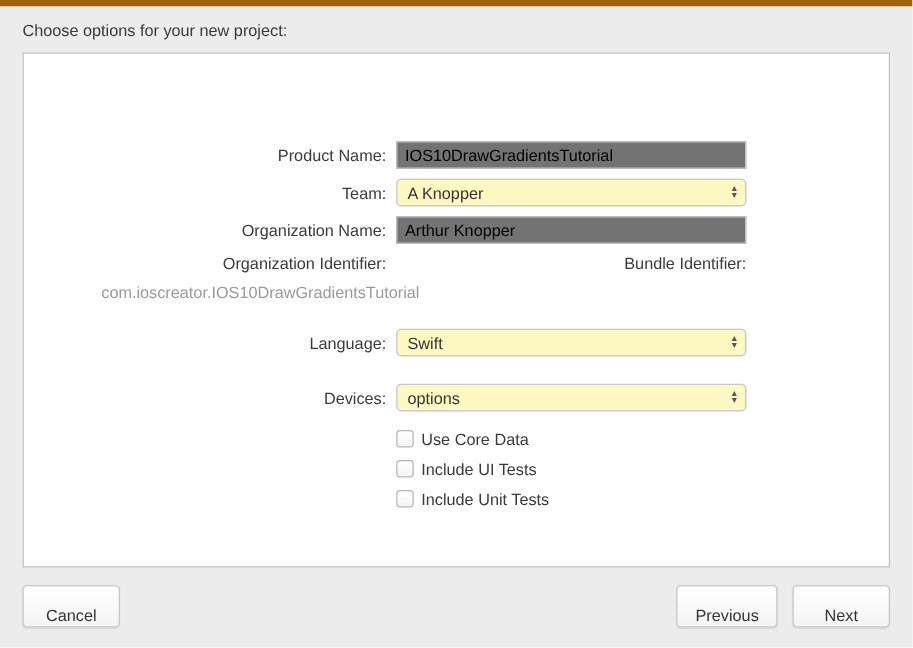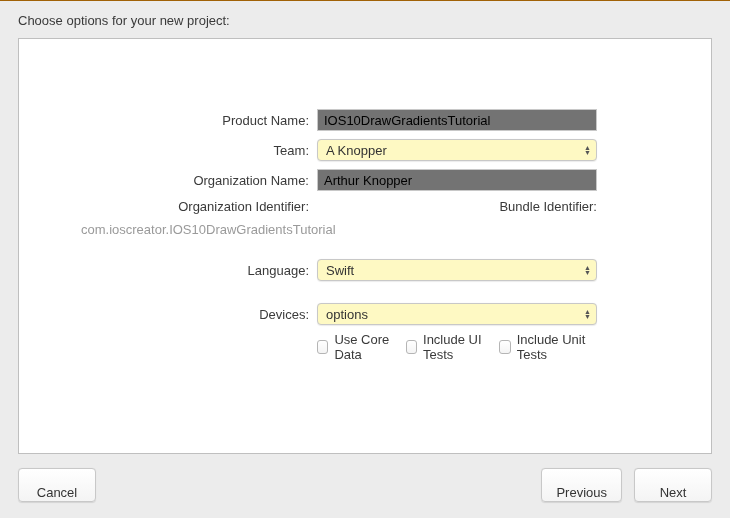--- a/index.html
+++ b/index.html
@@ -10,21 +10,21 @@
       background: #f0f0f0;
       width: 730px;
       height: 518px;
       overflow: hidden;
     }
     .window {
       background: #ececec;
       height: 100%;
       display: flex;
       flex-direction: column;
-      border-top: 1px solid #a16207;
+      border-top: 5px solid #a16207;
     }
     .heading {
       padding: 12px 18px 10px 18px;
       font-size: 13px;
       color: #3a3a3a;
     }
     .content-frame {
       margin: 0 18px;
       background: #fff;
       border: 1px solid #bfbfbf;
@@ -95,21 +95,21 @@
       width: 14px;
       height: 14px;
       border: 1px solid #b5b5b5;
       border-radius: 3px;
       background: linear-gradient(#fff,#f4f4f4);
     }
     .cb-label { font-size: 13px; color: #3a3a3a; }
     .checkbox-group {
       grid-column: 2;
       display: flex;
-      flex-direction: row;
+      flex-direction: column;
       gap: 4px;
       margin-top: 4px;
     }
     .footer {
       display: flex;
       padding: 14px 18px 16px 18px;
       align-items: center;
     }
     .footer-spacer { flex: 1; }
     .btn {

